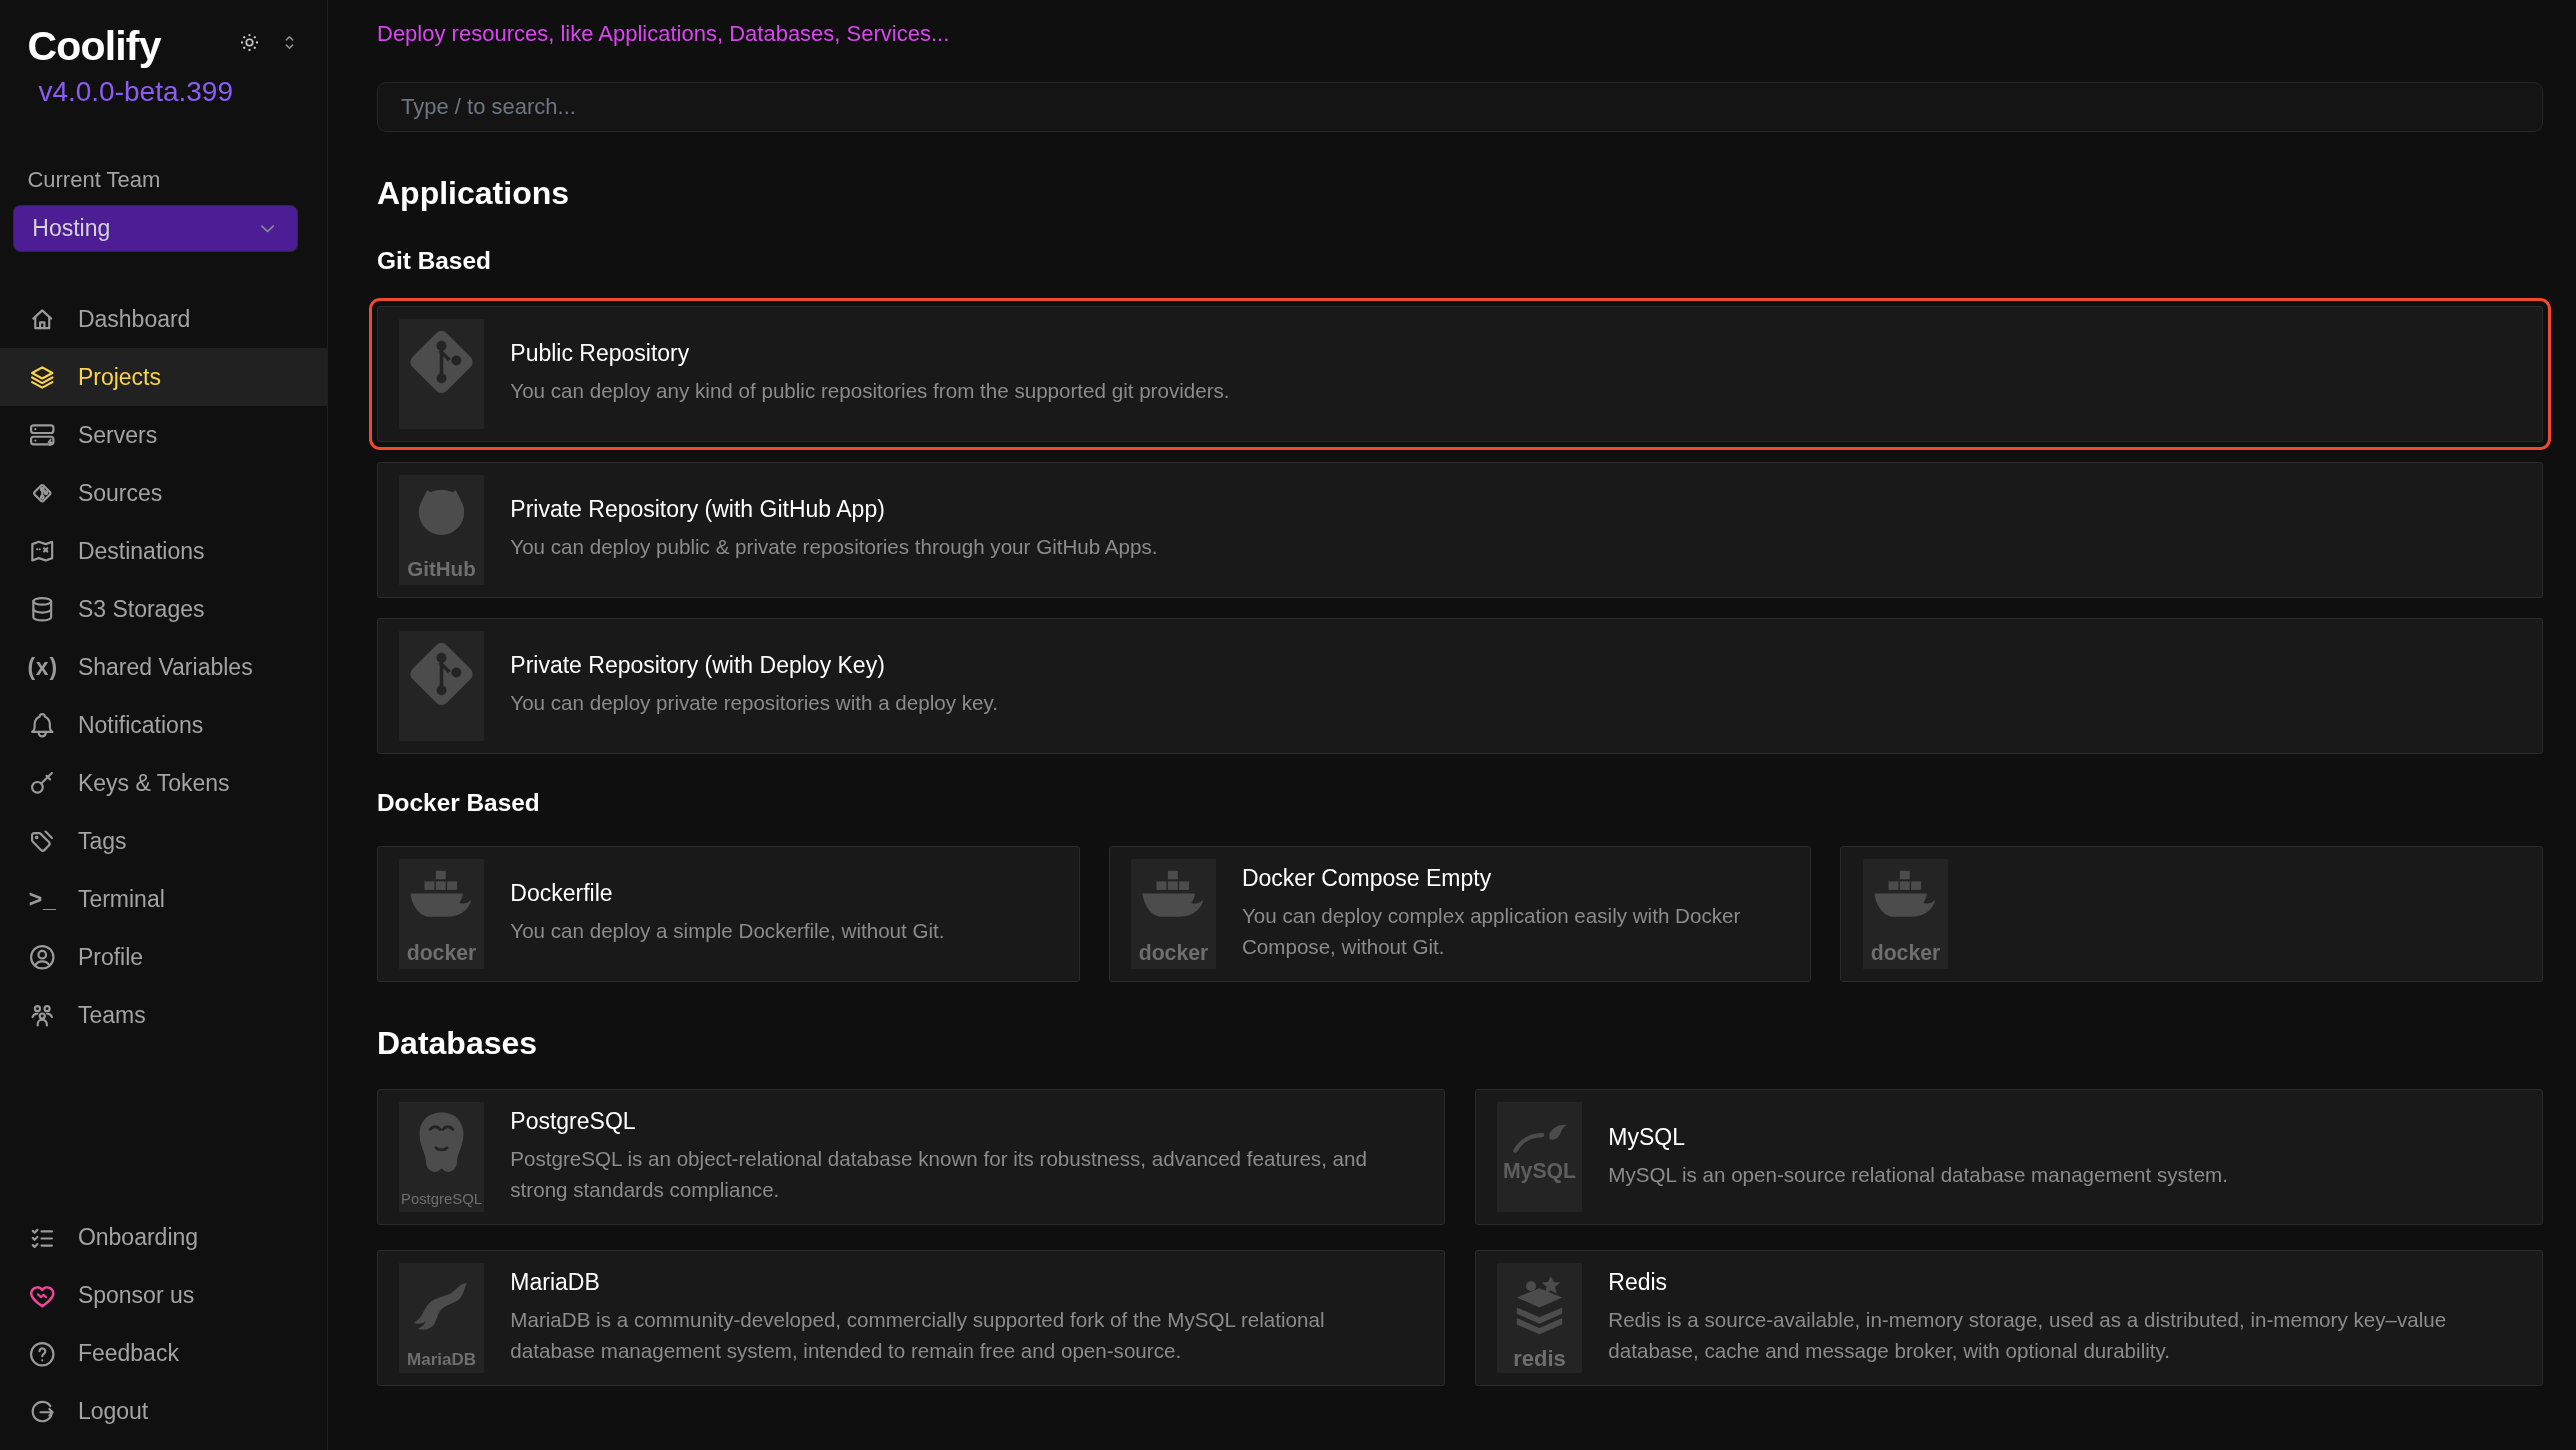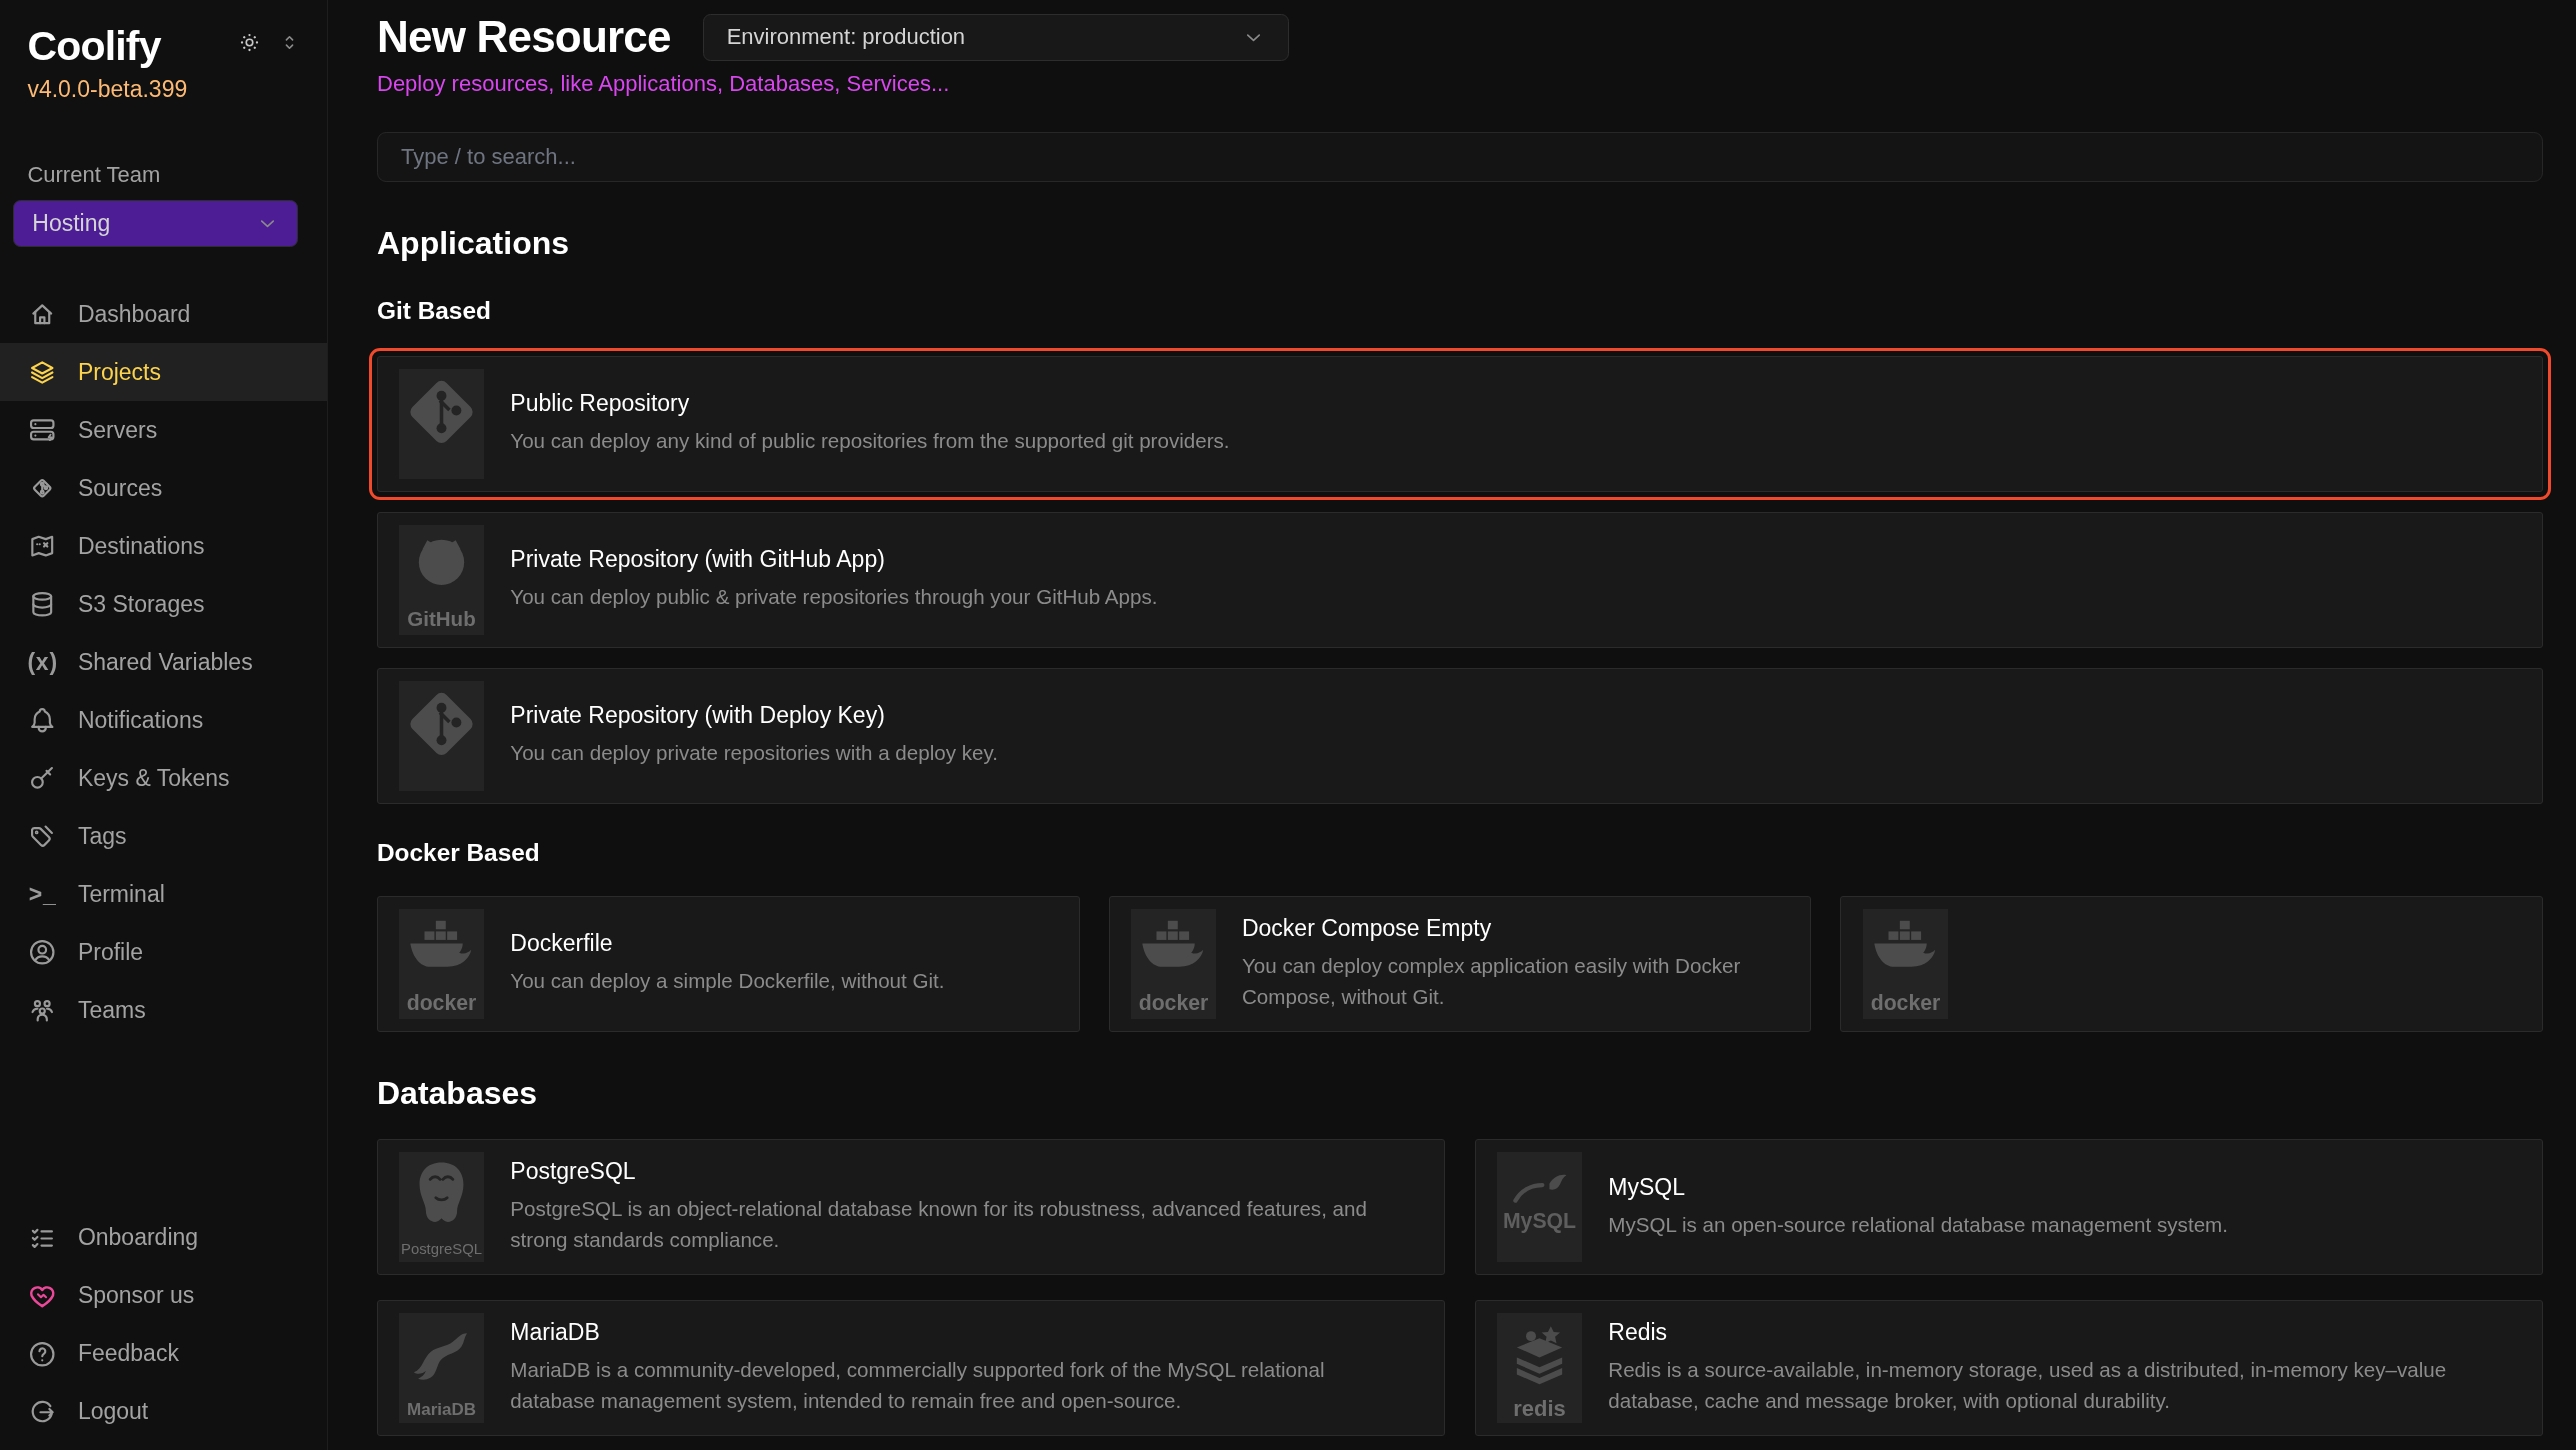--- a/index.html
+++ b/index.html
@@ -9,21 +9,21 @@
 
   
   .sidebar { width:328px; min-width:328px; height:100%; background:#101010;
     border-right:1.5px solid #1e1e1e; display:flex; flex-direction:column; }
   .logo-row { display:flex; align-items:flex-start; justify-content:space-between;
     padding:23px 26px 0 27.4px; }
   .logo { font-size:41px; font-weight:700; color:#ffffff; letter-spacing:-0.8px; }
   .logo-actions { display:flex; align-items:center; gap:17px; margin-top:7.6px; }
   .icon-btn { color:#c9c9c9; cursor:pointer; display:inline-flex; }
   .icon-btn.dim { color:#8a8a8a; }
-  .version { padding:6.1px 27.4px 0; font-size:23px; color:#fdba74; }
+  .version { padding:6.1px 27.4px 0; font-size:28px; color:#8b5cf6;margin-left:11px; }
   .team-label { padding:59px 27.4px 0; font-size:22px; color:#a3a3a3; }
   .select { background:#4c1d95; border:1.5px solid #2d2d2d; border-radius:7.6px;
     display:flex; align-items:center; justify-content:space-between;
     cursor:pointer; color:#d4d4d4; }
   .team-select { margin:12.2px 29px 0 13px; height:47px; padding:0 18.3px; font-size:23px; }
   .chev { color:#8a8a8a; display:inline-flex; }
 
   .nav { margin-top:38px; display:flex; flex-direction:column; }
   .nav-item { height:58px; display:flex; align-items:center; gap:20px;
     padding:0 0 0 27.4px; color:#a3a3a3; font-size:23px; cursor:pointer; }
@@ -266,31 +266,20 @@
               <path d="M19.4 13.6a7.6 7.6 0 1 1-1-6.4"></path>
               <path d="M10.6 12h9.6M17.6 9.4 20.2 12l-2.6 2.6"></path>
             </svg>
           </span>
           <span>Logout</span>
         </div>
       </nav>
   </aside>
 
   <main class="main">
-    <div class="header-row">
-      <h1 class="page-title">New Resource</h1>
-      <div class="select env-select">
-        <span>Environment: production</span>
-        <span class="chev">
-          <svg class="ico small" viewBox="0 0 24 24">
-              <path d="M6 9.5l6 5.5 6-5.5"></path>
-            </svg>
-        </span>
-      </div>
-    </div>
     <div class="subtitle">Deploy resources, like Applications, Databases, Services...</div>
 
     <div class="search-wrap">
       <input class="search-input" type="text" placeholder="Type / to search..." style="">
     </div>
 
     <h2 class="section-title">Applications</h2>
     <h3 class="sub-title">Git Based</h3>
     <div class="git-list" id="git-cards">
         <div class="card highlighted">

